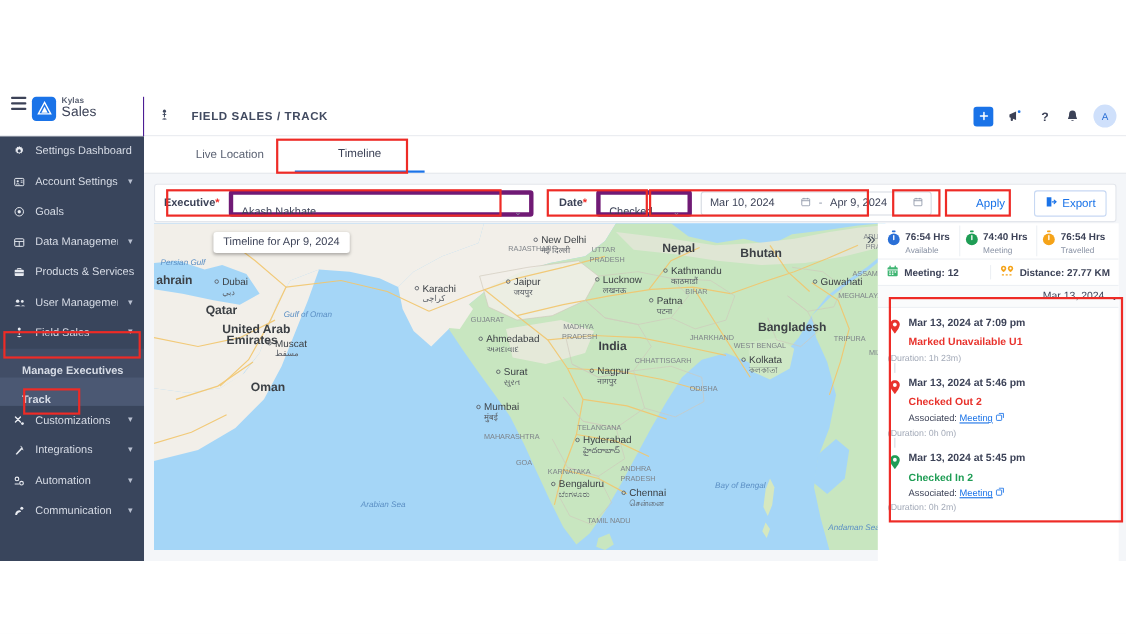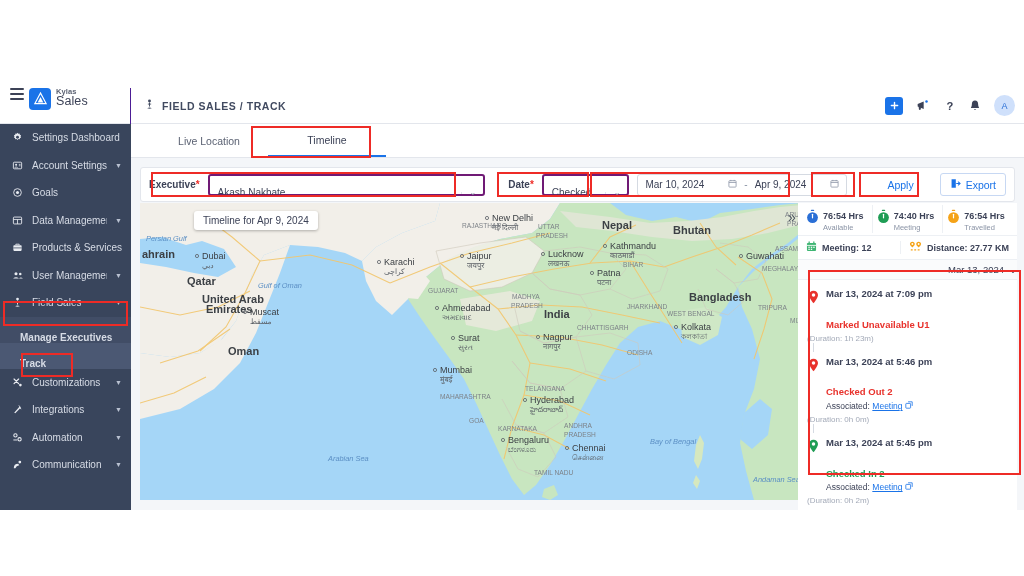--- a/index.html
+++ b/index.html
@@ -30,21 +30,21 @@
   .hamburger i { display: block; height: 2px; background: #3c4257; border-radius: 1px; }
   .logo-sq {
     width: 22px; height: 22px; background: #1a73e8; border-radius: 4px;
     display: flex; align-items: center; justify-content: center; flex: 0 0 auto;
   }
   .brand-text { line-height: 1.05; }
   .brand-top { font-size: 7.5px; font-weight: bold; color: #5b6273; letter-spacing: .1px; }
   .brand-bot { font-size: 12.5px; color: #3c4257; letter-spacing: .1px; }
 
   .breadcrumb {
-    display: flex; align-items: center; gap: 7px; padding-left: 13px;
+    display: flex; align-items: center; gap: 19px; padding-left: 13px;
     font-size: 10.5px; font-weight: bold; color: #414a60; letter-spacing: .55px;
   }
   .topbar-right {
     margin-left: auto; display: flex; align-items: center; gap: 13px; padding-right: 9px;
   }
   .plus-btn {
     width: 18px; height: 18px; background: #1a73e8; border-radius: 3px;
     display: flex; align-items: center; justify-content: center; cursor: pointer;
   }
   .plus-btn:before { content: ""; position: absolute; }
@@ -89,21 +89,21 @@
   .tab.active { color: #3c4257; border-bottom: 2px solid #1a73e8; }
 
   .filterbar {
     margin: 9px 9px 0 9px; height: 35px; background: #ffffff;
     border: 1px solid #e3e6ec; border-radius: 3px;
     display: flex; align-items: center; padding: 0 8px; gap: 0;
   }
   .fld-label { font-size: 10px; font-weight: bold; color: #3c4257; white-space: nowrap; }
   .req { color: #ee2b26; }
   .sel {
-    display: flex; align-items: center; height: 22px; border: 2px solid #701a75;
+    display: flex; align-items: center; height: 22px; border: 4px solid #701a75;
     border-radius: 3px; background: #fff; font-size: 10px; color: #3c4257;
     padding: 16px 5px 0 8px; cursor: pointer; position: relative; justify-content: space-between;
   }
   .sel .caret-d { margin-left: auto; padding-left: 8px; color: #8a93a5; font-size: 8px;
     border-left: 1px solid #e3e6ec; height: 100%; display: flex; align-items: center; padding-right: 2px;}
   .daterange {
     display: flex; align-items: center; height: 22px; border: 1px solid #d5dae2;
     border-radius: 3px; background: #fff; font-size: 10px; color: #3c4257; cursor: pointer;
   }
   .dr-part { display: flex; align-items: center; gap: 24px; padding: 0 7px; white-space: nowrap; }
@@ -161,21 +161,21 @@
   .day-head {
     height: 20px; display: flex; align-items: center; justify-content: flex-end;
     gap: 5px; font-size: 9.5px; color: #3c4257; background: #fafbfc;
     border-bottom: 1px solid #edf0f4; cursor: pointer;
   }
   .tl-list { padding: 4px 0 0 0; }
   .tl-item { display: flex; gap: 6px; padding: 4px 8px 0 9px; }
   .tl-pin { width: 13px; flex: 0 0 13px; display: flex; justify-content: center; padding-top: 2px; }
   .tl-body { flex: 1; line-height: 1.35; }
   .tl-time { font-size: 9.5px; font-weight: bold; color: #3c4257; }
-  .tl-status { font-size: 9.5px; font-weight: bold; margin-top: 18px; }
+  .tl-status { font-size: 9.5px; font-weight: bold; margin-top: 5px; }
   .st-red { color: #e8322c; }
   .st-green { color: #1f9d55; }
   .tl-assoc { font-size: 8.5px; color: #3c4257; margin-top: 2px; }
   .tl-assoc a { color: #1a73e8; text-decoration: underline; cursor: pointer; }
   .tl-dur { font-size: 8px; color: #a3aab8; padding: 2px 0 0 9px; }
   .tl-connector { padding-left: 15px; }
   .tl-connector i { display: block; width: 1px; height: 9px; background: #d5dae2; }
 </style>
 </head>
 <body>

